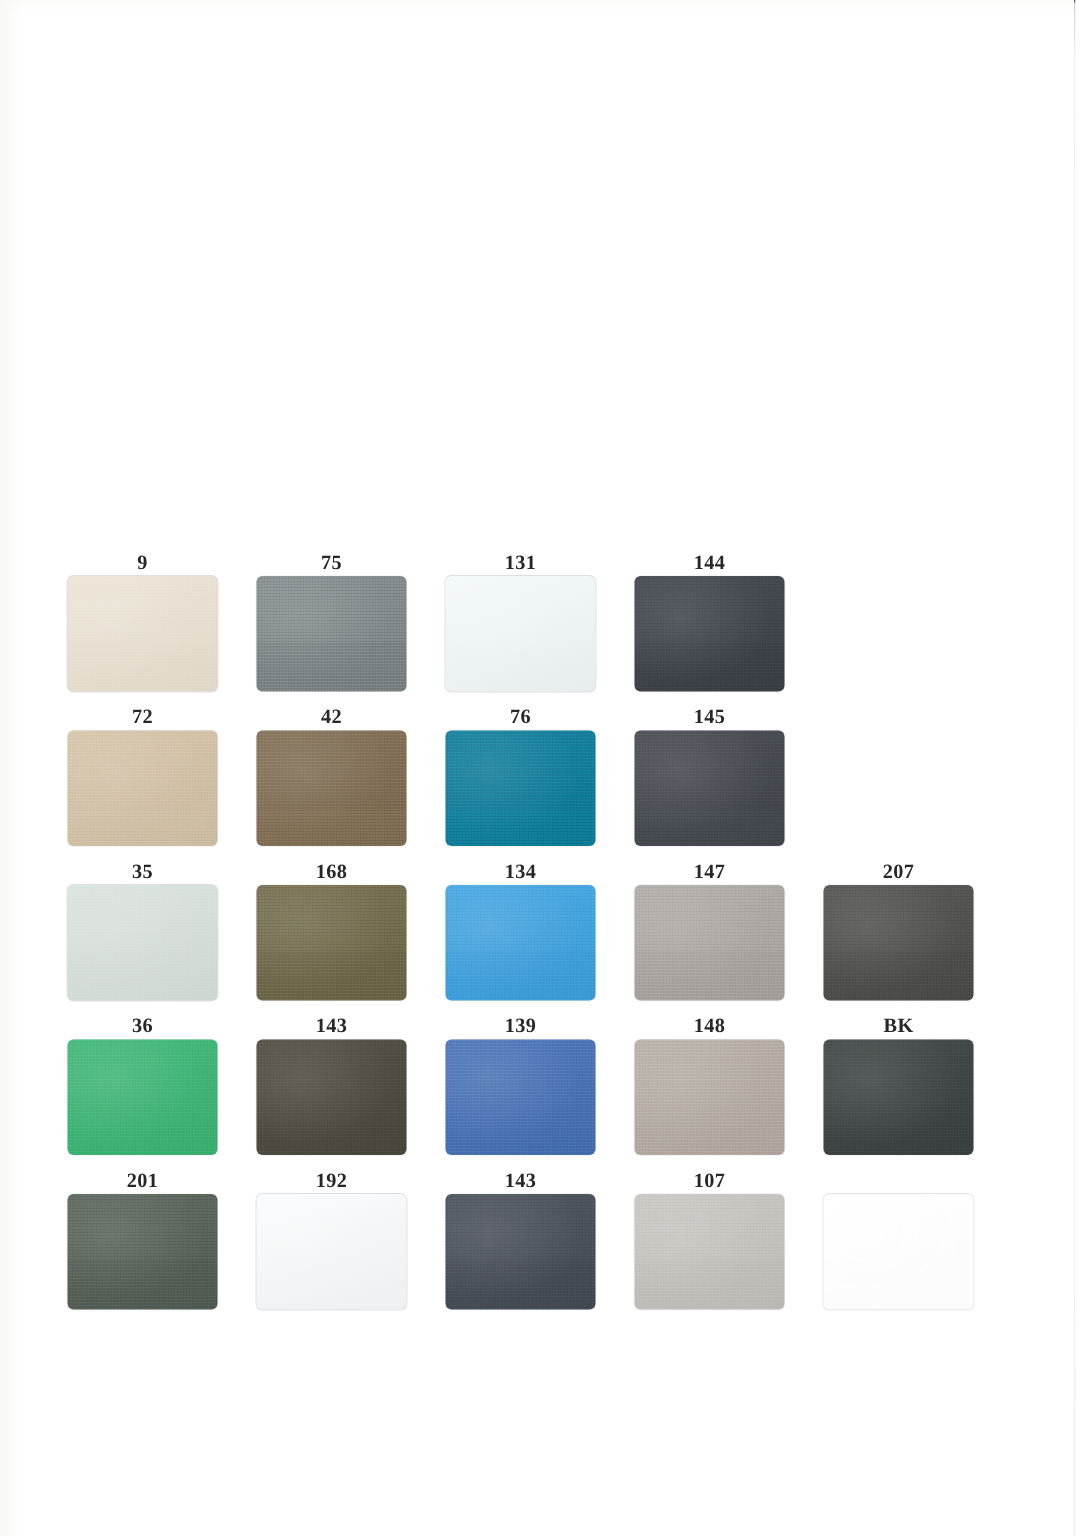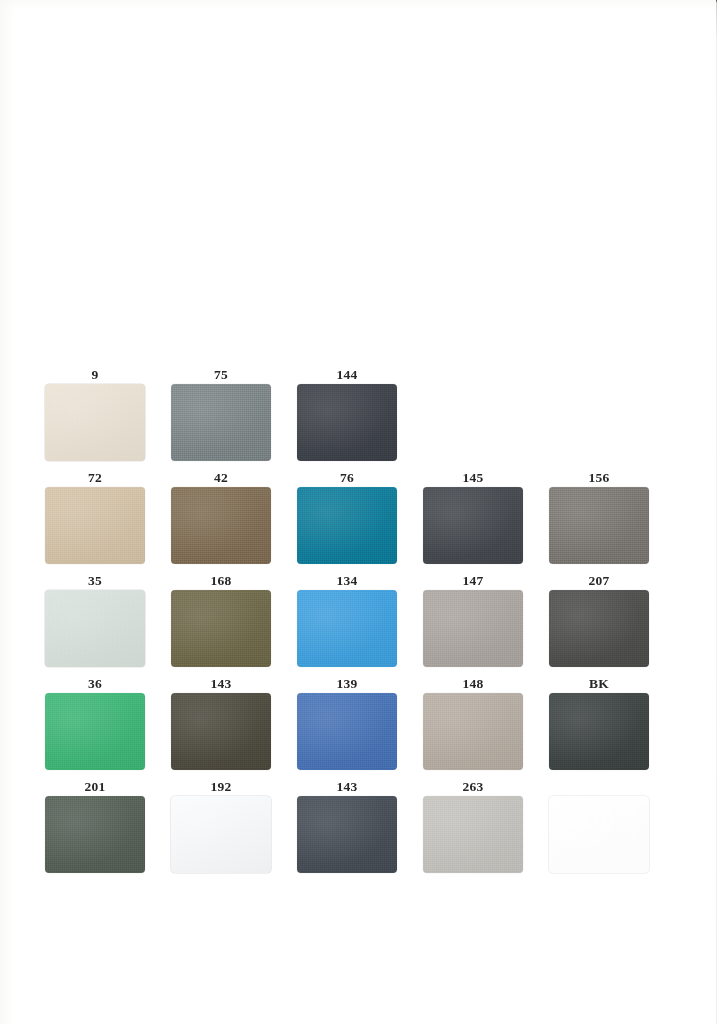--- a/index.html
+++ b/index.html
@@ -139,20 +139,24 @@
       <div class="swatch-row">
         <div class="swatch-cell">
           <div class="swatch-label">9</div>
           <div class="swatch-chip pale" style="background-color: rgb(236, 227, 212);"></div>
         </div>
         <div class="swatch-cell">
           <div class="swatch-label">75</div>
           <div class="swatch-chip" style="background-color: rgb(122, 131, 133);"></div>
         </div>
         <div class="swatch-cell">
+          <div class="swatch-label">131</div>
+          <div class="swatch-chip pale" style="background-color: rgb(244, 249, 250);"></div>
+        </div>
+        <div class="swatch-cell">
           <div class="swatch-label">144</div>
           <div class="swatch-chip" style="background-color: rgb(59, 63, 70);"></div>
         </div>
       </div>
       <div class="swatch-row">
         <div class="swatch-cell">
           <div class="swatch-label">72</div>
           <div class="swatch-chip" style="background-color: rgb(212, 194, 166);"></div>
         </div>
         <div class="swatch-cell">
@@ -160,24 +164,20 @@
           <div class="swatch-chip" style="background-color: rgb(125, 107, 81);"></div>
         </div>
         <div class="swatch-cell">
           <div class="swatch-label">76</div>
           <div class="swatch-chip" style="background-color: rgb(12, 122, 152);"></div>
         </div>
         <div class="swatch-cell">
           <div class="swatch-label">145</div>
           <div class="swatch-chip" style="background-color: rgb(65, 69, 75);"></div>
         </div>
-        <div class="swatch-cell">
-          <div class="swatch-label">156</div>
-          <div class="swatch-chip" style="background-color: rgb(120, 116, 111);"></div>
-        </div>
       </div>
       <div class="swatch-row">
         <div class="swatch-cell">
           <div class="swatch-label">35</div>
           <div class="swatch-chip pale" style="background-color: rgb(217, 226, 221);"></div>
         </div>
         <div class="swatch-cell">
           <div class="swatch-label">168</div>
           <div class="swatch-chip" style="background-color: rgb(108, 102, 71);"></div>
         </div>
@@ -223,21 +223,21 @@
         </div>
         <div class="swatch-cell">
           <div class="swatch-label">192</div>
           <div class="swatch-chip pale" style="background-color: rgb(251, 252, 253);"></div>
         </div>
         <div class="swatch-cell">
           <div class="swatch-label">143</div>
           <div class="swatch-chip" style="background-color: rgb(67, 74, 83);"></div>
         </div>
         <div class="swatch-cell">
-          <div class="swatch-label">263</div>
+          <div class="swatch-label">107</div>
           <div class="swatch-chip" style="background-color: rgb(195, 194, 189);"></div>
         </div>
         <div class="swatch-cell blank">
           <div class="swatch-label"></div>
           <div class="swatch-chip empty" style="background-color: rgb(255, 255, 255);"></div>
         </div>
       </div>
     </div>
 </div>
 

